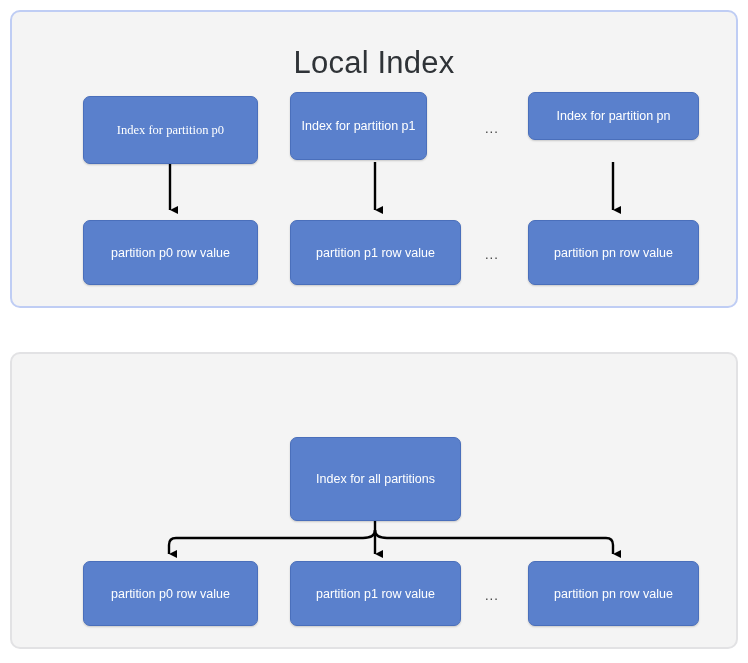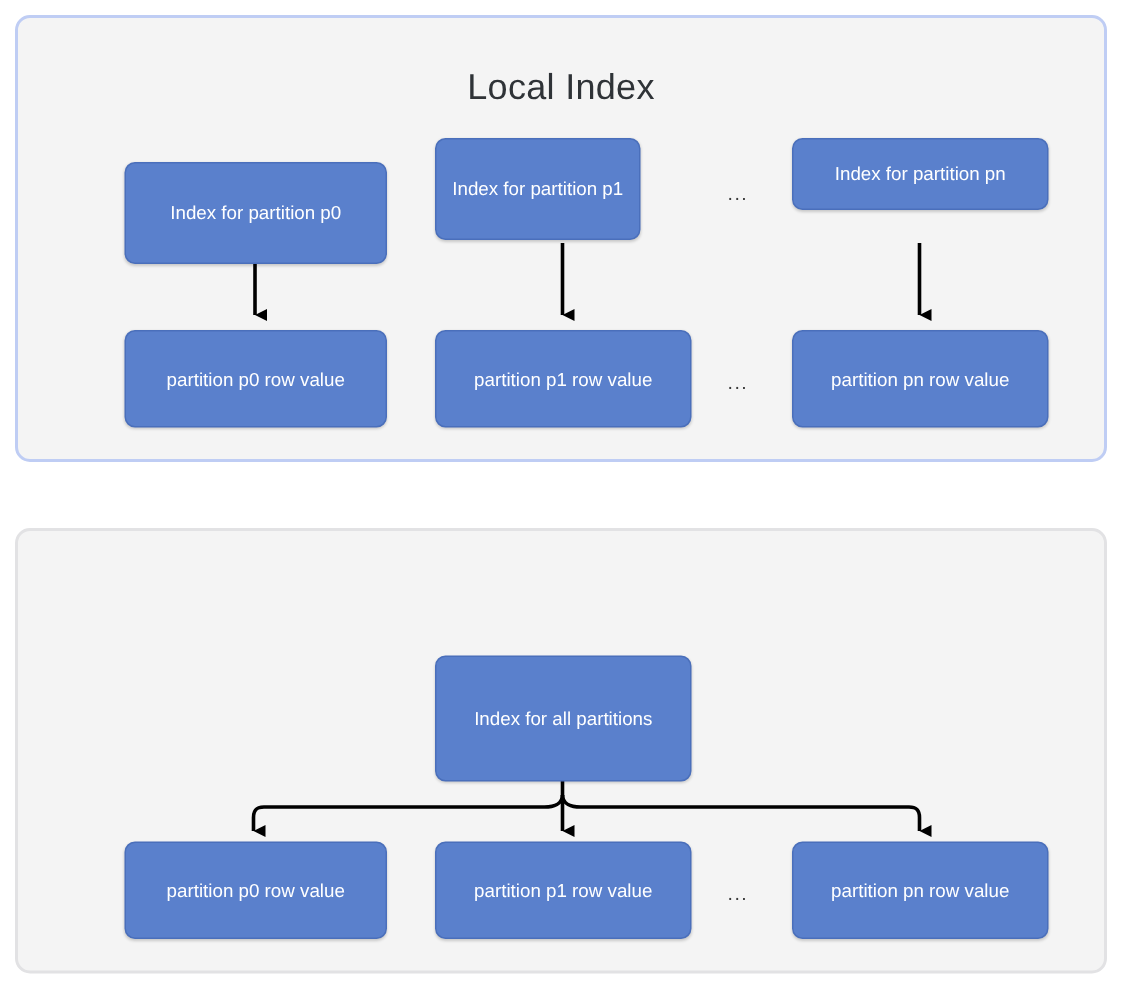--- a/index.html
+++ b/index.html
@@ -34,21 +34,21 @@
     width: 728px;
     height: 297px;
     border: 2px solid #e2e2e4;
   }
 
   .panel-title {
     position: absolute;
     left: 0;
     width: 100%;
     text-align: center;
-    font-size: 24px;
+    font-size: 31px;
     color: #2f3337;
     letter-spacing: 0.2px;
     white-space: nowrap;
   }
   #local-title  { top: 33px; }
   #global-title { top: 29px; }
 
   .node {
     position: absolute;
     box-sizing: border-box;
@@ -95,21 +95,21 @@
         <path d="M0,0 L4,8 L8,0 z" fill="#000000"></path>
       </marker>
     </defs>
     <g stroke="#000000" stroke-width="2.4" fill="none" marker-end="url(#ah-local)">
       <line x1="158" y1="150" x2="158" y2="198"></line>
       <line x1="363" y1="150" x2="363" y2="198"></line>
       <line x1="601" y1="150" x2="601" y2="198"></line>
     </g>
   </svg>
 
-  <div class="node" style="left:71px; top:96px; width:175px; height:68px;">
+  <div class="node" style="left:71px; top:84px; width:175px; height:68px;font-family:Liberation Serif, serif;">
     <span>Index for partition p0</span>
   </div>
 
   <div class="node" style="left:278px; top:80px; width:137px; height:68px;">
     <span>Index for partition p1</span>
   </div>
 
   <div class="ellipsis" style="left:473px; top:110px;">...</div>
 
   <div class="node" style="left:516px; top:80px; width:171px; height:48px;">

